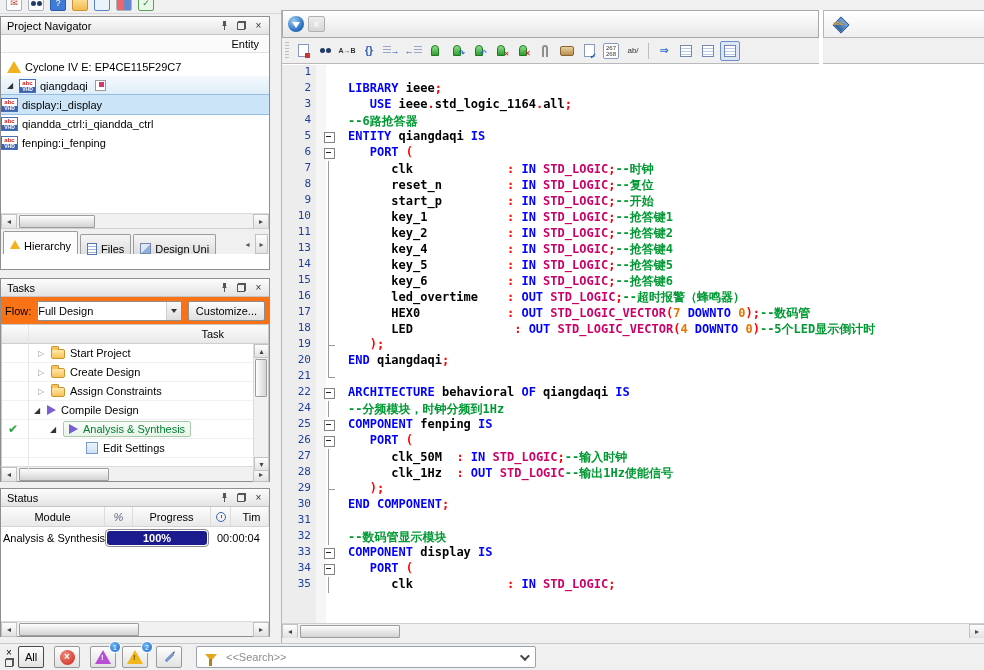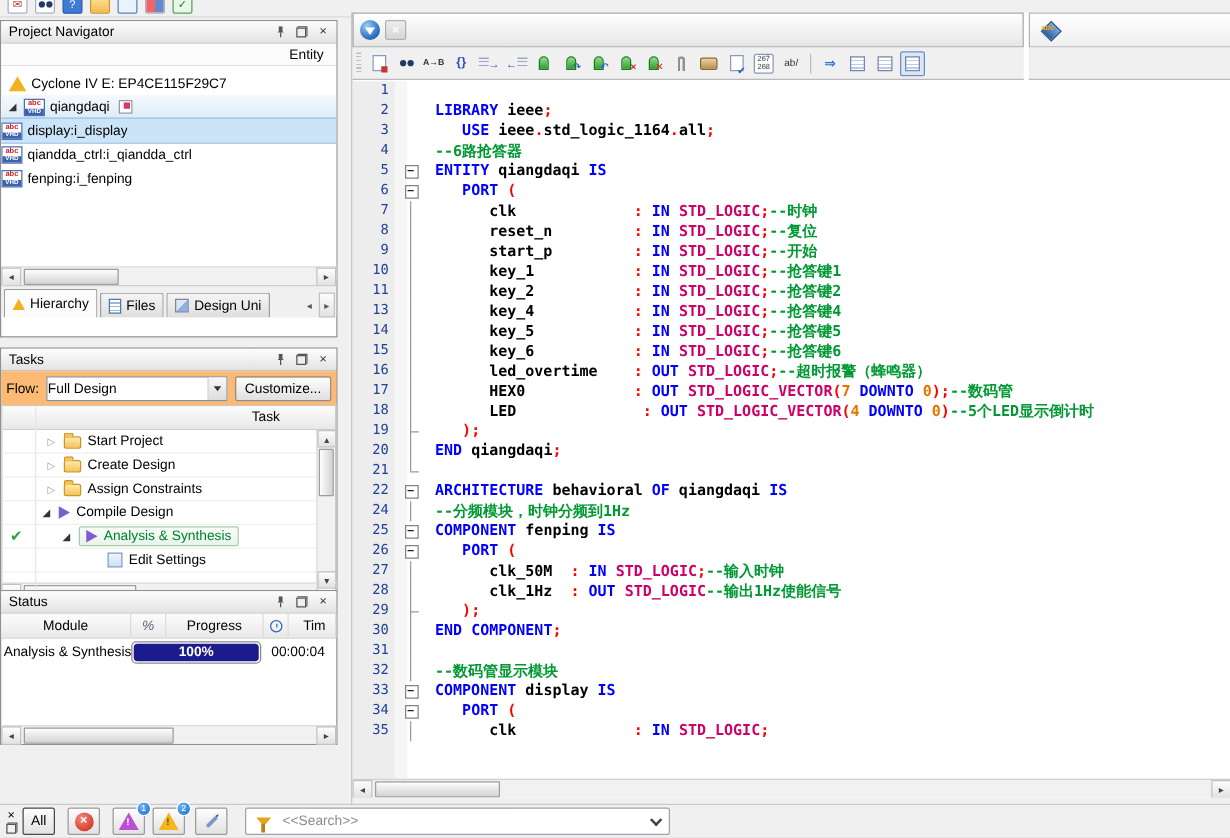--- a/index.html
+++ b/index.html
@@ -49,35 +49,35 @@
   .expc{color:#9a9a9a;font-size:8px;width:10px;text-align:center}
   .expe{color:#333;font-size:8px;width:10px;text-align:center}
   .idev{width:0;height:0;border-left:7px solid transparent;border-right:7px solid transparent;border-bottom:12px solid #f2b21f}
   .vhdico{width:17px;height:14px;border:1px solid #4a6fb5;background:#fff;display:flex;flex-direction:column;flex:none}
   .vhdico i{font-style:normal;font-size:6px;line-height:7px;text-align:center;color:#cc2222;font-weight:bold}
   .vhdico b{font-size:5px;line-height:5px;text-align:center;color:#fff;background:#3c62b0}
   .itop{width:11px;height:11px;border:1px solid #999;background:#fff;position:relative;margin-left:3px}
   .itop::after{content:"";position:absolute;right:1px;top:1px;width:5px;height:5px;background:#d8356f}
   #ptabs{position:absolute;left:0;right:0;bottom:15px;height:26px;background:#f0f0f0;border-top:1px solid #cfcfcf;
     display:flex;align-items:flex-end;padding:2px 1px 0 2px;gap:2px}
-  .ptab{height:20px;display:flex;align-items:center;gap:4px;padding:0 6px;border:1px solid #9c9c9c;border-bottom:none;
+  .ptab{height:20px;display:flex;gap:4px;padding:8px 6px;border:1px solid #9c9c9c;border-bottom:none;
     background:linear-gradient(#f5f5f5,#dedede);border-radius:2px 2px 0 0;white-space:nowrap}
   .ptab.active{background:#fcfcfc;height:23px}
   .ifile{width:10px;height:12px;border:1px solid #5577aa;background:
     repeating-linear-gradient(#fff 0 2px,#9db8dd 2px 3px)}
   .idu{width:11px;height:11px;border:1px solid #7688aa;background:linear-gradient(135deg,#dce6f5 50%,#8fb0d8 50%)}
   .tri-sm{width:0;height:0;border-left:5px solid transparent;border-right:5px solid transparent;border-bottom:9px solid #f2b21f}
   .tabnav{margin-left:auto;display:flex;align-items:center;gap:1px}
   .tnbtn{width:13px;height:20px;display:flex;align-items:center;justify-content:center;font-size:8px;color:#555;
     background:linear-gradient(#fdfdfd,#e2e2e2);border:1px solid #c2c2c2}
   #pnav .hscroll{bottom:41px}
 
   
   #tasks{left:0;top:278px;width:270px;height:204px;background:#f0f0f0}
-  .flowrow{height:27px;display:flex;align-items:center;gap:6px;padding:0 4px;background:#fdba74}
+  .flowrow{height:27px;display:flex;align-items:center;gap:6px;padding:0 4px;background:#f97316}
   .combo{width:150px;height:20px;background:#fff;border:1px solid #8f8f8f;display:flex;align-items:center;padding-left:0}
   .combobtn{margin-left:auto;width:15px;height:18px;border-left:1px solid #d0d0d0;background:linear-gradient(#f8f8f8,#ddd);
     display:flex;align-items:center;justify-content:center}
   .dn{width:0;height:0;border-left:3px solid transparent;border-right:3px solid transparent;border-top:4px solid #333}
   .btn{height:20px;padding:0 7px;background:linear-gradient(#fdfdfd,#e0e0e0);border:1px solid #8f8f8f;border-radius:2px;
     display:flex;align-items:center}
   #tasktable{position:relative;height:147px;background:#fff;border:1px solid #c9c9c9;border-bottom:none;margin:0 0 0 0;overflow:hidden}
   #tasktable::before{content:"";position:absolute;left:26px;top:0;bottom:0;width:1px;background:#e6e6e6;z-index:2}
   .thead{height:19px;background:linear-gradient(#fcfcfc,#e8e8e8);border-bottom:1px solid #cfcfcf;display:flex;
     align-items:center;justify-content:flex-end;padding-right:44px}
@@ -92,21 +92,21 @@
     border-radius:2px;padding:1px 5px;color:#008033}
   .iset{width:12px;height:12px;border:1px solid #7a9ac9;background:linear-gradient(#eef4fb,#cfe0f3);flex:none}
   .vscroll{position:absolute;right:0;top:19px;bottom:0;width:15px;background:#f1f1f1;border-left:1px solid #dcdcdc;z-index:3}
   .vsarrow{width:15px;height:14px;display:flex;align-items:center;justify-content:center;font-size:8px;color:#444;
     background:linear-gradient(#fdfdfd,#e2e2e2);border:1px solid #c2c2c2}
   .vsarrow.bottom{position:absolute;bottom:0}
   .vsthumb{position:absolute;top:15px;left:1px;width:12px;height:38px;background:linear-gradient(90deg,#fdfdfd,#d3d3d3);
     border:1px solid #9d9d9d;border-radius:1px}
 
   
-  #status{left:0;top:472px;width:270px;height:124px}
+  #status{left:0;top:488px;width:270px;height:149px}
   .shead{display:flex;height:20px;background:linear-gradient(#fcfcfc,#e9e9e9);border-bottom:1px solid #d4d4d4;align-items:center}
   .shead>div{border-right:1px solid #dcdcdc;height:100%;display:flex;align-items:center;justify-content:center}
   .sc-mod{width:104px}.sc-pct{width:28px;color:#5a6880;font-style:italic}.sc-prog{width:78px}
   .sc-clk{width:20px}.sc-time{flex:1;justify-content:flex-start;padding-left:4px;border-right:none}
   .iclock{width:10px;height:10px;border-radius:50%;border:1px solid #3a66b0;position:relative}
   .iclock::after{content:"";position:absolute;left:4px;top:2px;width:1px;height:3px;background:#3a66b0}
   .srow{display:flex;height:22px;align-items:center}
   .sm-mod{width:104px;padding-left:2px;white-space:nowrap;overflow:hidden}
   .pbarwrap{width:104px;height:18px;border:1px solid #8a8a8a;border-radius:4px;background:#fff;padding:1px}
   .pbar{height:100%;width:100%;background:#1b1b8e;border-radius:3px;color:#fff;font-weight:bold;

